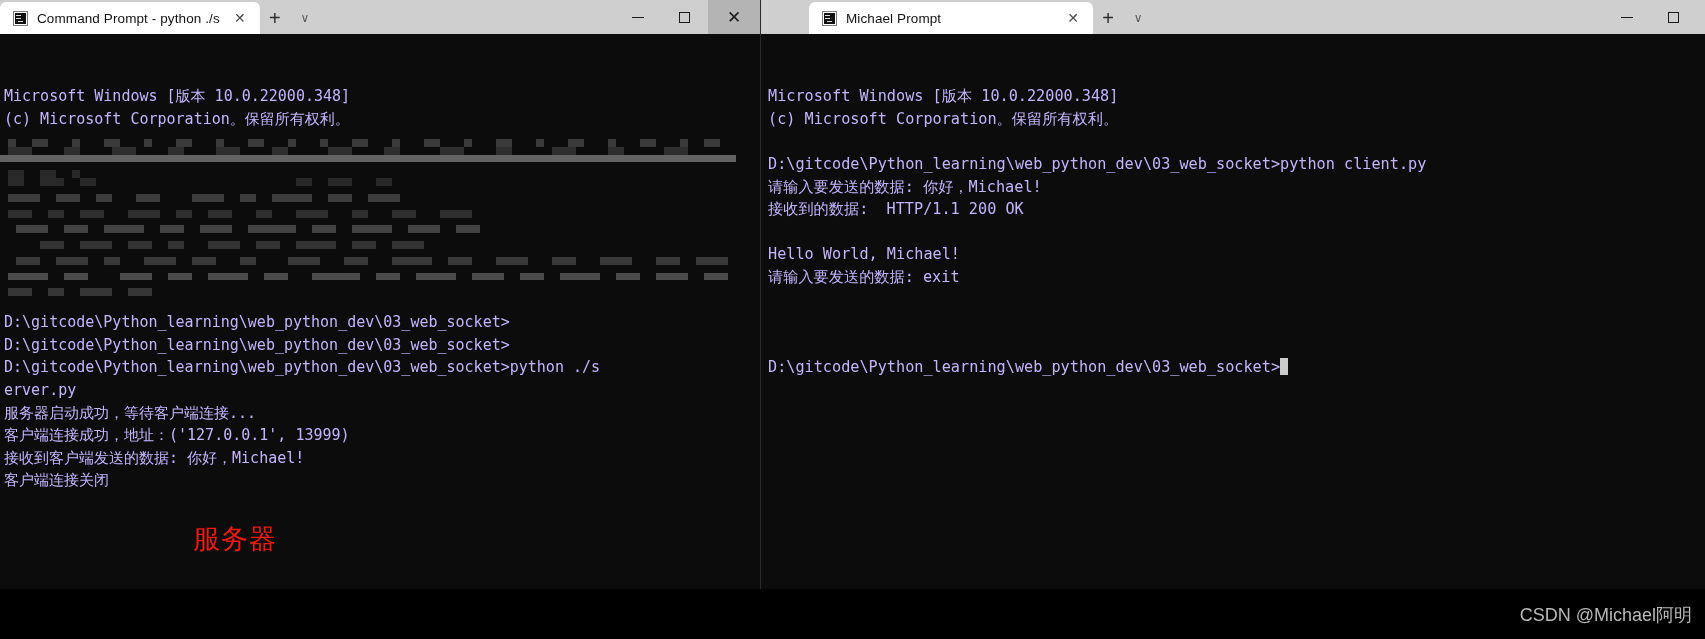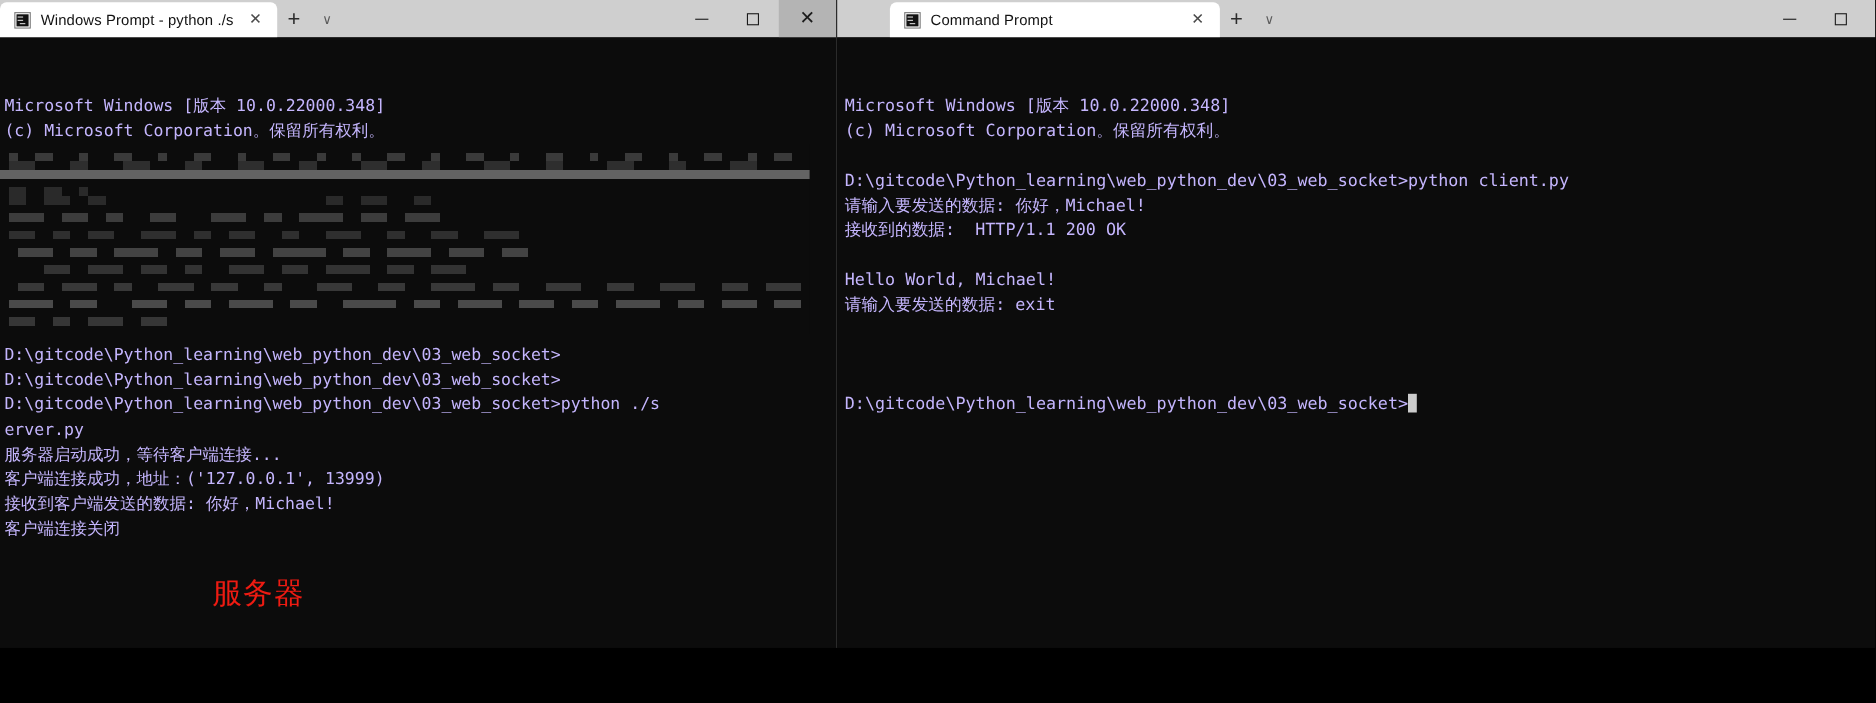--- a/index.html
+++ b/index.html
@@ -242,21 +242,21 @@
 <body>
 
 <div id="stage">
 
   <div class="window" id="window-server">
 
     <div class="titlebar">
       <div class="tab-strip">
         <div class="tab">
           <span class="tab-favicon"></span>
-          <span class="tab-title">Windows Prompt - python  ./s</span>
+          <span class="tab-title">Command Prompt - python  ./s</span>
           <span class="tab-close">✕</span>
         </div>
         <div class="tb-btn tb-new">+</div>
         <div class="tb-btn tb-chev">∨</div>
       </div>
 
       <div class="tb-spacer"></div>
 
       <div class="winctl">
         <div class="winctl-btn min">
@@ -420,21 +420,21 @@
     <div class="annot" id="annot-server">服务器</div>
   </div>
 
   <div class="window" id="window-client">
 
     <div class="titlebar">
       <div class="tab-strip">
         <div class="tb-spacer" style="width:48px;flex:0 0 48px;"></div>
         <div class="tab">
           <span class="tab-favicon"></span>
-          <span class="tab-title">Command Prompt</span>
+          <span class="tab-title">Michael Prompt</span>
           <span class="tab-close" style="margin-left:112px;">✕</span>
         </div>
         <div class="tb-btn tb-new">+</div>
         <div class="tb-btn tb-chev">∨</div>
       </div>
 
       <div class="tb-spacer"></div>
 
       <div class="winctl">
         <div class="winctl-btn min">
@@ -446,14 +446,17 @@
       </div>
     </div>
 
     <div class="console" id="console-client">
       <div id="client-lines"><div class="line">Microsoft Windows [版本 10.0.22000.348]</div><div class="line">(c) Microsoft Corporation。保留所有权利。</div><div class="line blank">&nbsp;</div><div class="line">D:\gitcode\Python_learning\web_python_dev\03_web_socket&gt;python client.py</div><div class="line">请输入要发送的数据: 你好，Michael!</div><div class="line">接收到的数据:  HTTP/1.1 200 OK</div><div class="line blank">&nbsp;</div><div class="line">Hello World, Michael!</div><div class="line">请输入要发送的数据: exit</div><div class="line blank">&nbsp;</div></div>
       <div class="line"><span>D:\gitcode\Python_learning\web_python_dev\03_web_socket&gt;</span><span class="cursor"></span></div>
     </div>
 
   </div>
 
+  <div id="bottom-bar">
+    <div id="watermark">CSDN @Michael阿明</div>
+  </div>
 
 </div>
 
 </body></html>

